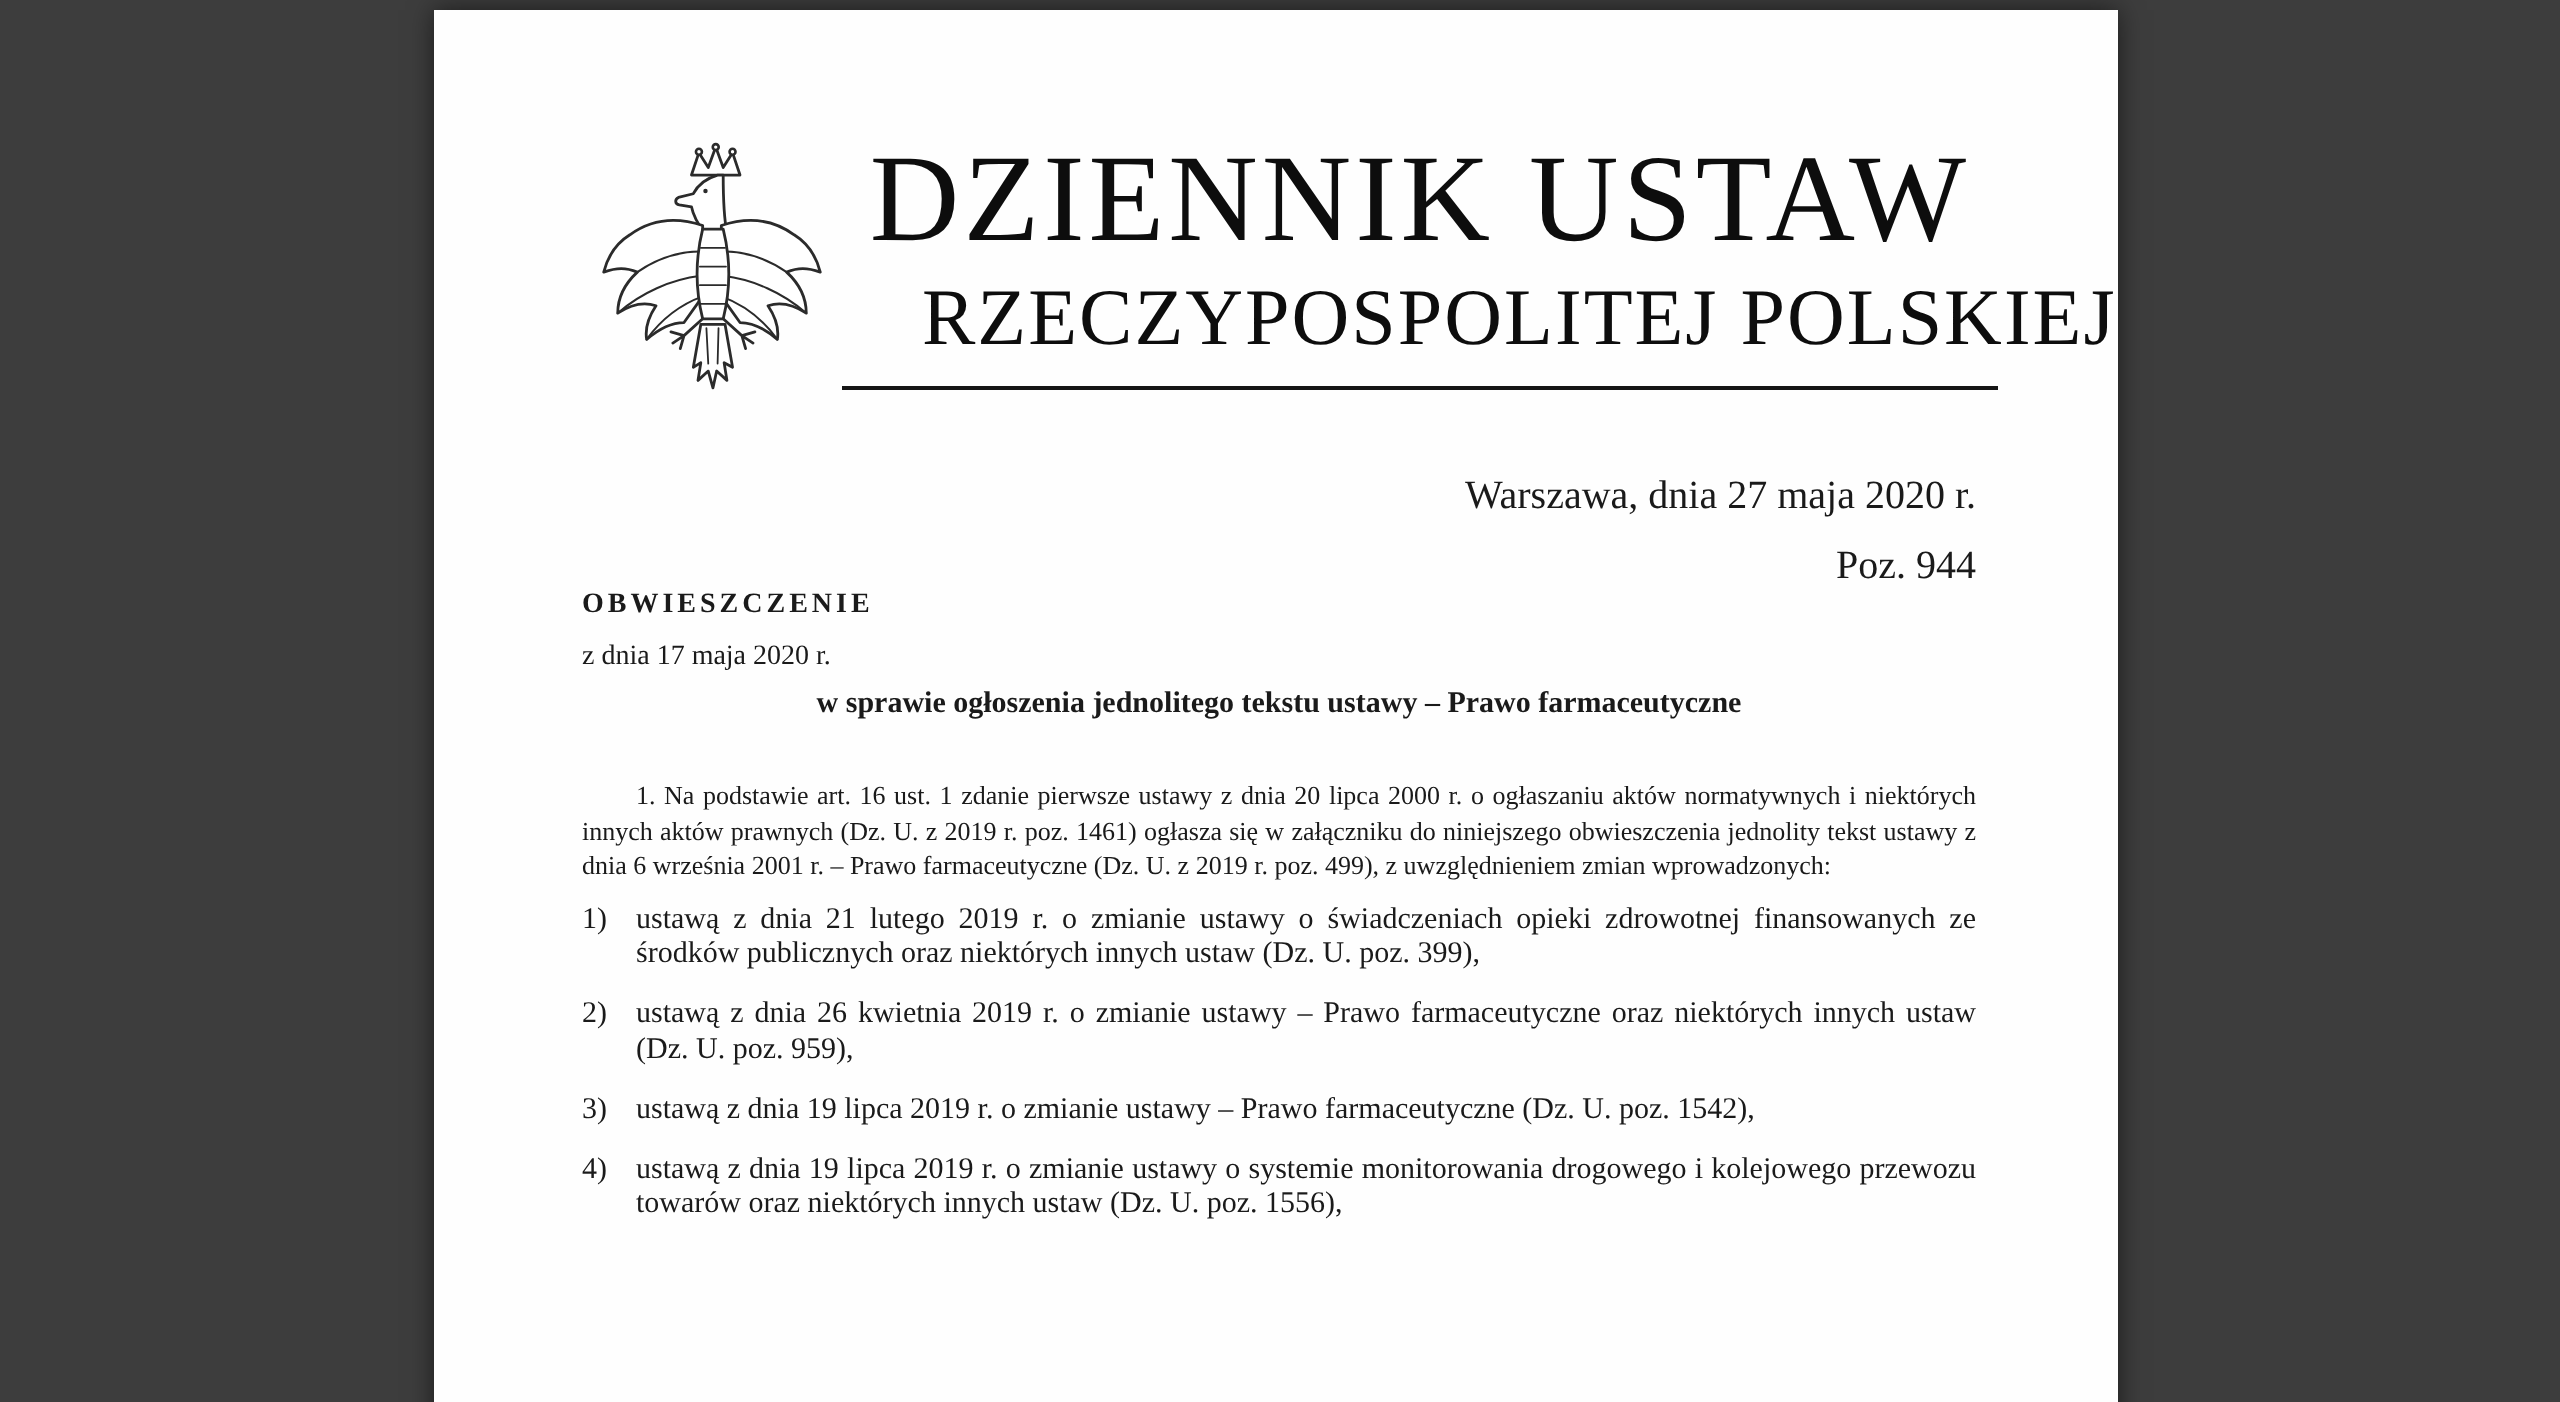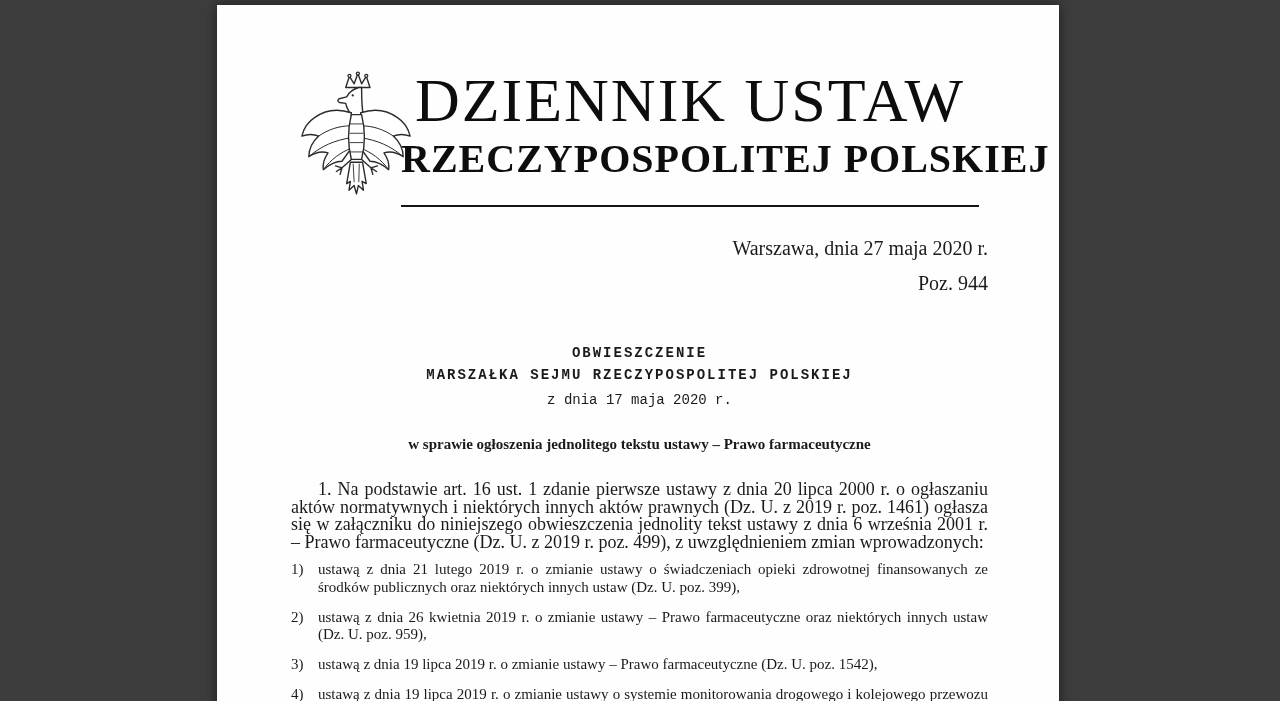--- a/index.html
+++ b/index.html
@@ -13,61 +13,61 @@
     position:absolute; left:217px; top:5px;
     width:842px; height:790px;
     background:#fefefe;
     box-shadow:0 0 12px rgba(0,0,0,0.55);
     color:#1a1a1a;
   }
   
   .masthead { position:absolute; left:0; top:62px; width:100%; height:145px; }
   .emblem { position:absolute; left:83px; top:2px; width:112px; height:136px; }
   .titleblock {
-    position:absolute; left:184px; width:578px; top:0;
+    position:absolute; left:204px; width:578px; top:0;
     text-align:center;
     border-bottom:2px solid #151515;
-    padding-bottom:24px;
+    padding-bottom:12px;
   }
   .mast-title {
     font-size:62px; line-height:66px; font-weight:400;
     letter-spacing:2px; white-space:nowrap; color:#0d0d0d;
   }
   .mast-subtitle {
-    font-size:40px; line-height:44px; font-weight:700;
-    letter-spacing:1px; white-space:nowrap; margin-top:4px; color:#0d0d0d;
+    font-size:40px; line-height:44px; font-weight:400;
+    letter-spacing:1px; white-space:nowrap; margin-top:4px; color:#0d0d0d;margin-left:40px;
   }
   
   .content { position:absolute; top:207px; left:74px; right:71px; }
   .dateline {
     margin-top:24px; text-align:right;
     font-size:20px; line-height:24px;
   }
   .poz {
     margin-top:11px; text-align:right;
     font-size:20px; line-height:24px;
   }
-  .notice { margin-top:50px; text-align:center;font-family:Liberation Mono, monospace; }
+  .notice { text-align:left; }
   .notice-h1 {
     font-size:14px; line-height:16px; font-weight:700; letter-spacing:2px;
   }
   .notice-h2 {
     font-size:14px; line-height:16px; font-weight:700; letter-spacing:2px;
     margin-top:6px;
   }
   .notice-date {
     font-size:14px; line-height:17px; margin-top:9px; font-weight:400;
   }
   .subject {
-    margin-top:26px; text-align:center;
+    margin-top:6px; text-align:center;
     font-size:15px; line-height:18px; font-weight:700;
   }
   .intro {
     margin-top:28px;
-    font-size:18px; line-height:17.5px;
+    font-size:13px; line-height:17.5px;
     text-align:justify; text-indent:27px;
   }
   .amend-list { margin-top:10px; list-style:none; }
   .amend-item { display:flex; margin-top:12.5px; }
   .amend-item:first-child { margin-top:0; }
   .amend-num {
     flex:0 0 27px; font-size:15px; line-height:17.5px;
   }
   .amend-text {
     flex:1 1 auto; font-size:15px; line-height:17.5px; text-align:justify;
@@ -112,21 +112,20 @@
       <div class="mast-subtitle">RZECZYPOSPOLITEJ POLSKIEJ</div>
     </div>
   </div>
 
   <div class="content">
     <div class="dateline">Warszawa, dnia 27 maja 2020 r.</div>
     <div class="poz">Poz. 944</div>
 
     <div class="notice">
       <div class="notice-h1">OBWIESZCZENIE</div>
-      <div class="notice-h2">MARSZAŁKA SEJMU RZECZYPOSPOLITEJ POLSKIEJ</div>
       <div class="notice-date">z dnia 17 maja 2020 r.</div>
     </div>
 
     <div class="subject">w sprawie ogłoszenia jednolitego tekstu ustawy – Prawo farmaceutyczne</div>
 
     <p class="intro">1. Na podstawie art. 16 ust. 1 zdanie pierwsze ustawy z dnia 20 lipca 2000 r. o ogłaszaniu aktów normatywnych i niektórych innych aktów prawnych (Dz. U. z 2019 r. poz. 1461) ogłasza się w załączniku do niniejszego obwieszczenia jednolity tekst ustawy z dnia 6 września 2001 r. – Prawo farmaceutyczne (Dz. U. z 2019 r. poz. 499), z uwzględnieniem zmian wprowadzonych:</p>
 
     <ul class="amend-list">
       <li class="amend-item">
         <span class="amend-num">1)</span>

